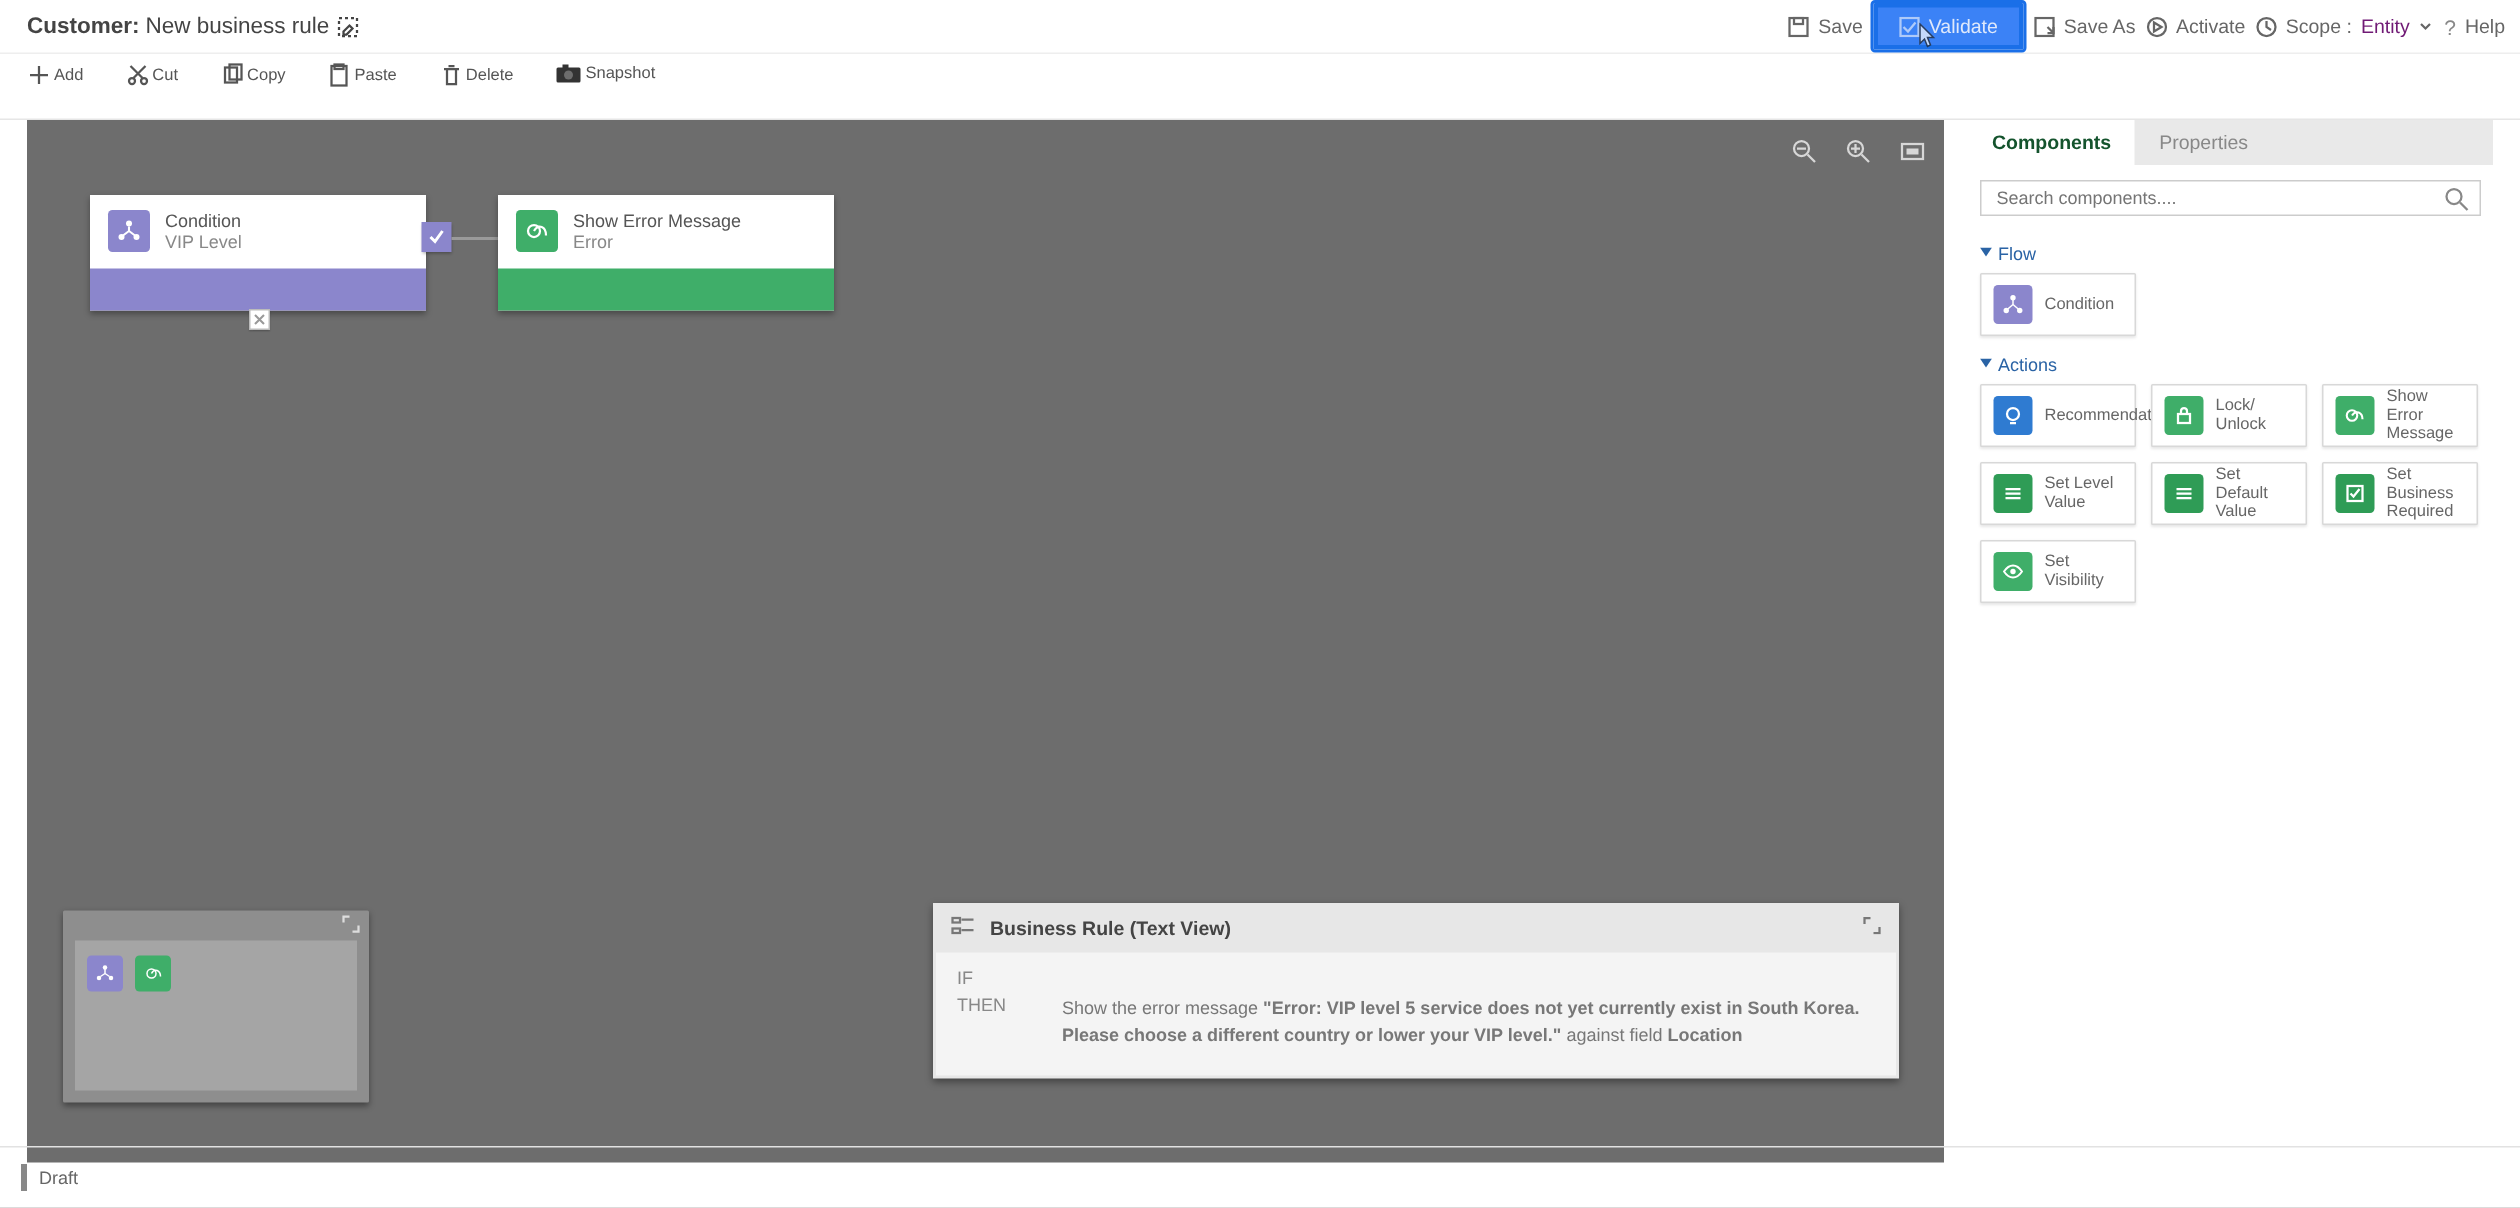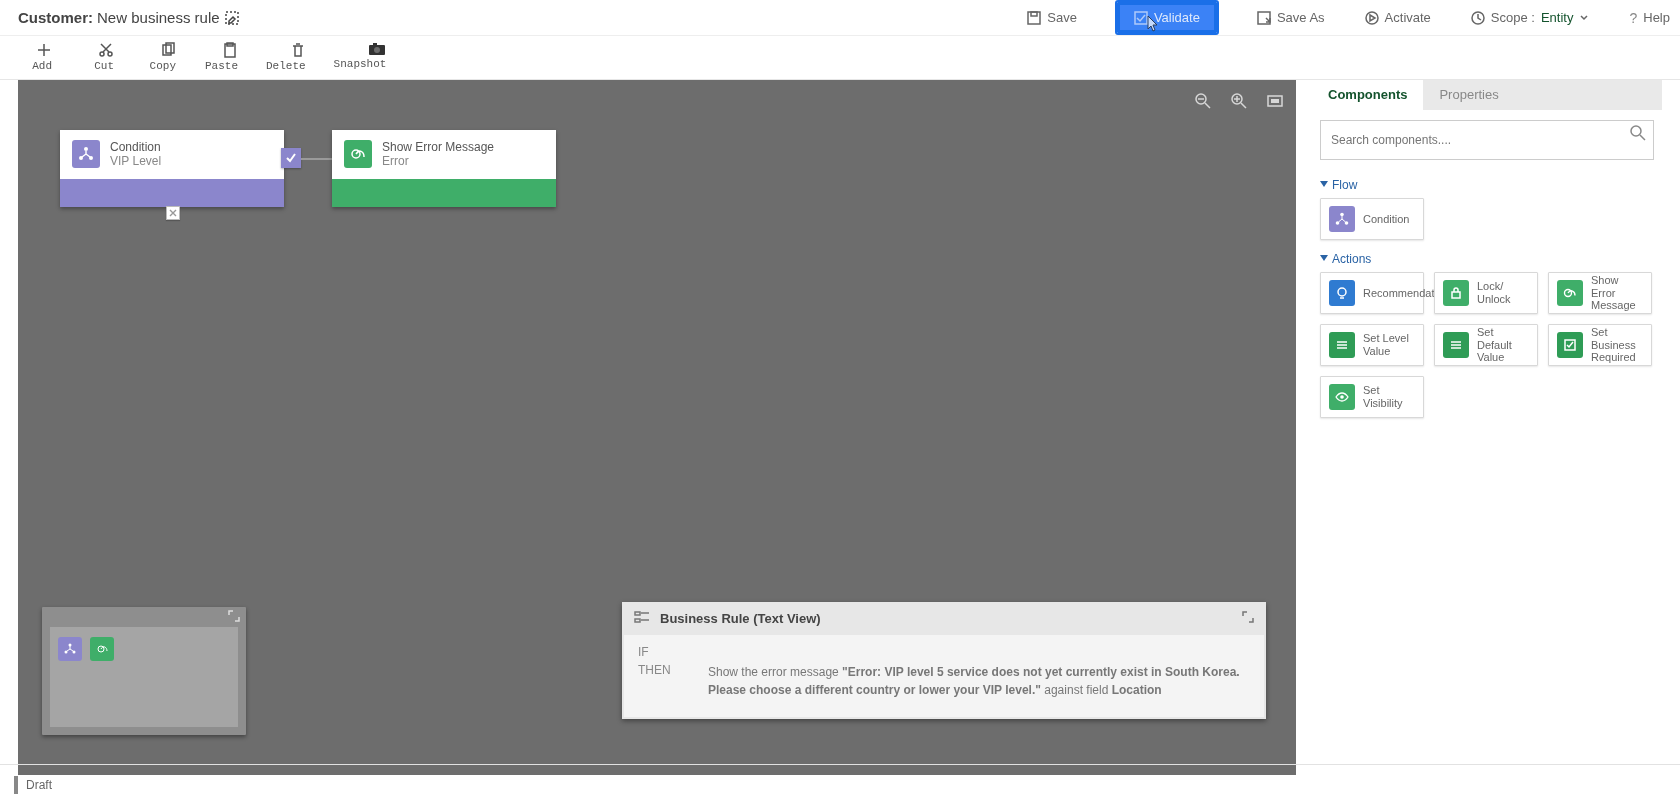--- a/index.html
+++ b/index.html
@@ -4,32 +4,32 @@
 <style>
 * { box-sizing: border-box; margin: 0; padding: 0; }
 html, body { width: 1680px; height: 805px; font-family: "Segoe UI", Arial, sans-serif; font-size: 13px; color: #333; background: #fff; overflow: hidden; }
 
 
 .header { display: flex; align-items: center; height: 36px; padding: 0 10px 0 18px; border-bottom: 1px solid #eee; }
 .title-wrap { display: flex; align-items: center; gap: 4px; font-size: 15px; color: #444; }
 .title-wrap b { font-weight: 600; }
 .title-edit-icon svg { display:block; }
 
-.header-cmds { margin-left: auto; display: flex; align-items: center; gap: 40px; }
+.header-cmds { margin-left: auto; display: flex; align-items: center; gap: 7px; }
 .cmd { display: flex; align-items: center; gap: 6px; color: #666; cursor: pointer; }
 .cmd svg { display:block; }
 .cmd.scope { color:#666; }
-.cmd.scope .v { color:#14532d; }
+.cmd.scope .v { color:#701a75; }
 .cmd.highlight { background:#3b82f6; padding:5px 14px; border:3px solid #1a6fe8; outline:2px solid #1a6fe8; color:#dfe9fb; position:relative; border-radius:1px; }
 .cmd.highlight svg { opacity:.7; }
 .cmd.highlight .cursor { position:absolute; left:26px; top:10px; }
 
 
 .ribbon { display:flex; align-items:flex-start; gap:28px; padding:6px 18px 2px 18px; border-bottom:1px solid #e6e6e6; height:44px; }
-.rbtn { display:flex; flex-direction:column; align-items:flex-end; gap:2px; color:#555; font-size:11px; cursor:pointer; min-width:34px;font-family:Liberation Mono, monospace; }
+.rbtn { display:flex; flex-direction:row; align-items:center; gap:2px; color:#555; font-size:11px; cursor:pointer; min-width:34px; }
 .rbtn svg { display:block; }
 .rbtn.snapshot svg { fill:#222; }
 
 
 .main { position:absolute; top:80px; left:18px; right:18px; bottom:30px; display:flex; gap:16px; }
 
 
 .canvas { flex:1; background:#6d6d6d; position:relative; overflow:hidden; }
 
 .canvas-toolbar { position:absolute; top:12px; right:12px; display:flex; gap:18px; }
@@ -76,21 +76,21 @@
 .tv-row .v b{ color:#777; font-weight:700; }
 .tv-row .v .q{ color:#777; font-weight:700; }
 
 
 .side { width:350px; background:#fff; display:flex; flex-direction:column; }
 .tabs { display:flex; background:#e9e9e9; height:30px; }
 .tab { padding:7px 16px; font-size:13px; color:#888; cursor:pointer; }
 .tab.active { background:#fff; color:#14532d; font-weight:600; }
 
 .search { margin:10px 8px 6px 8px; position:relative; }
-.search input{ width:100%; height:40px; border:1px solid #ccc; padding:0 30px 0 10px; font-size:12px; color:#777; }
+.search input{ width:100%; height:24px; border:1px solid #ccc; padding:0 30px 0 10px; font-size:12px; color:#777; }
 .search .si{ position:absolute; right:8px; top:5px; }
 
 .group-h { display:flex; align-items:center; gap:4px; margin:12px 8px 6px 8px; font-size:12px; color:#2a63a5; cursor:pointer; }
 .tiles { display:flex; flex-wrap:wrap; gap:10px; margin:0 8px; }
 .tile { width:104px; height:42px; background:#fff; border:1px solid #d8d8d8; box-shadow:0 1px 2px rgba(0,0,0,.1); display:flex; align-items:center; gap:8px; padding:0 8px; cursor:grab; border-radius:1px; }
 .tile .ic{ width:26px; height:26px; border-radius:3px; display:flex; align-items:center; justify-content:center; flex:none; }
 .tile .lbl{ font-size:11px; color:#666; line-height:1.15; }
 .ic.purple{ background:#8b86cc; }
 .ic.blue  { background:#2f7bd1; }
 .ic.green { background:#3fae69; }

